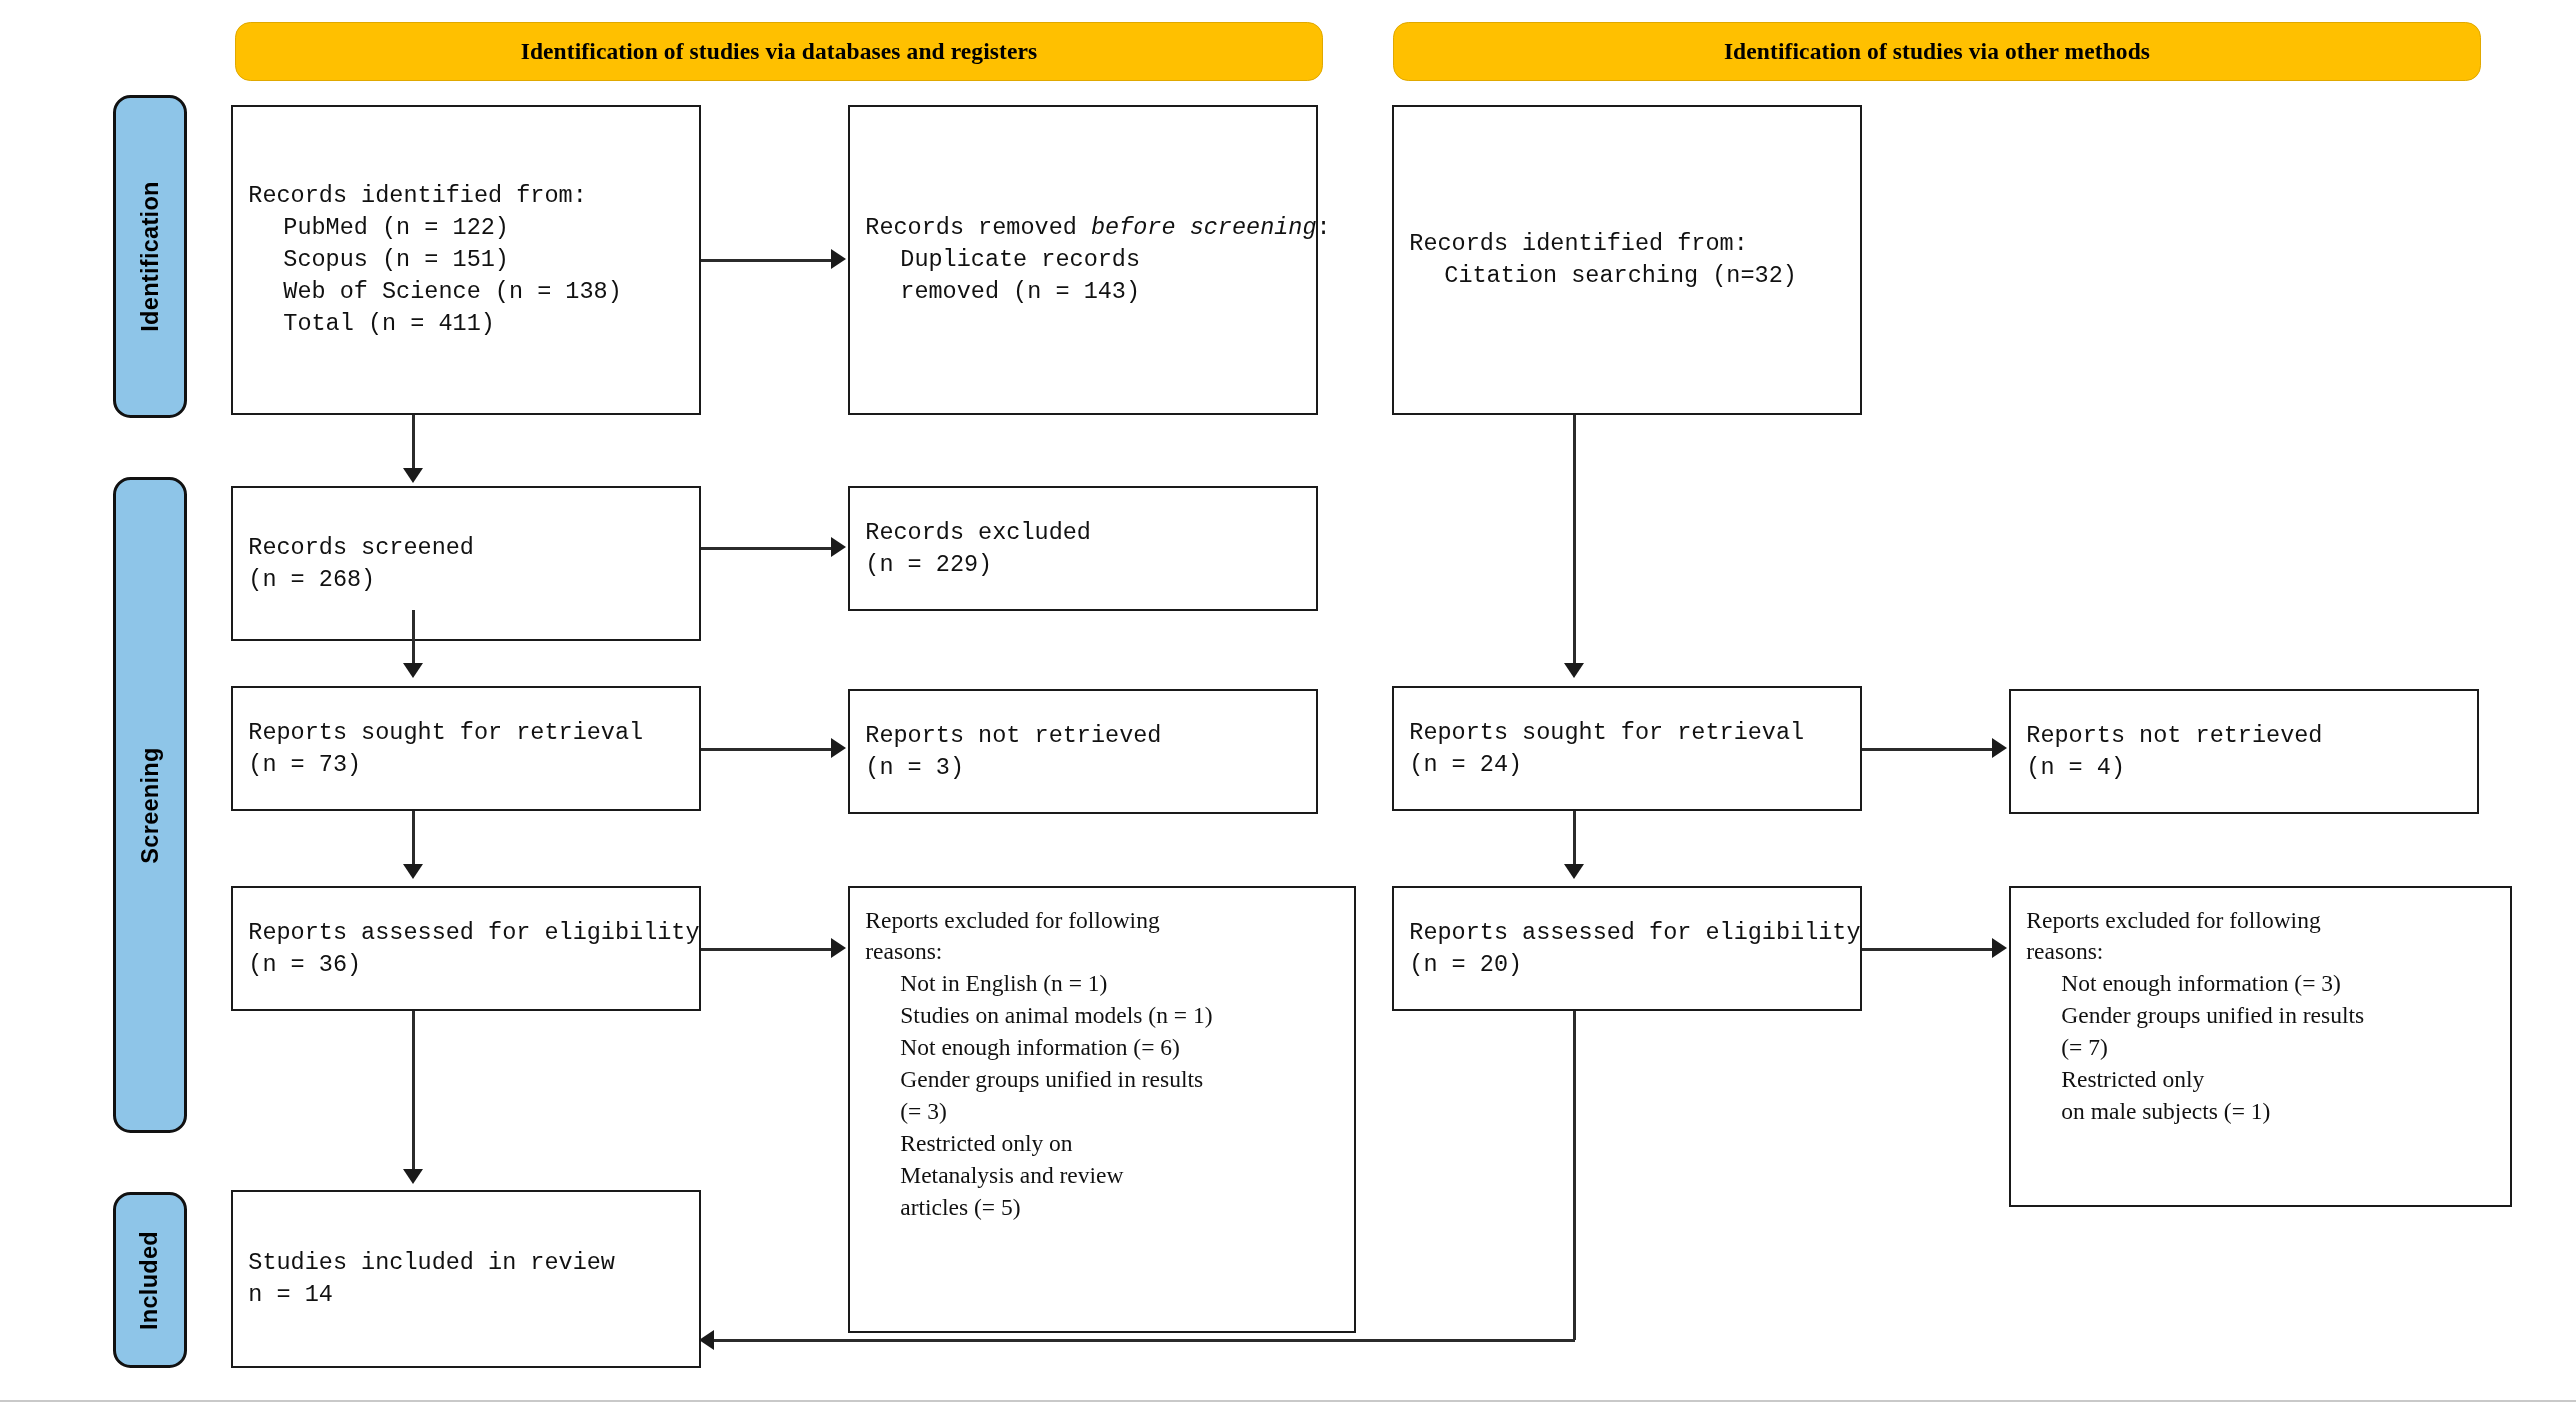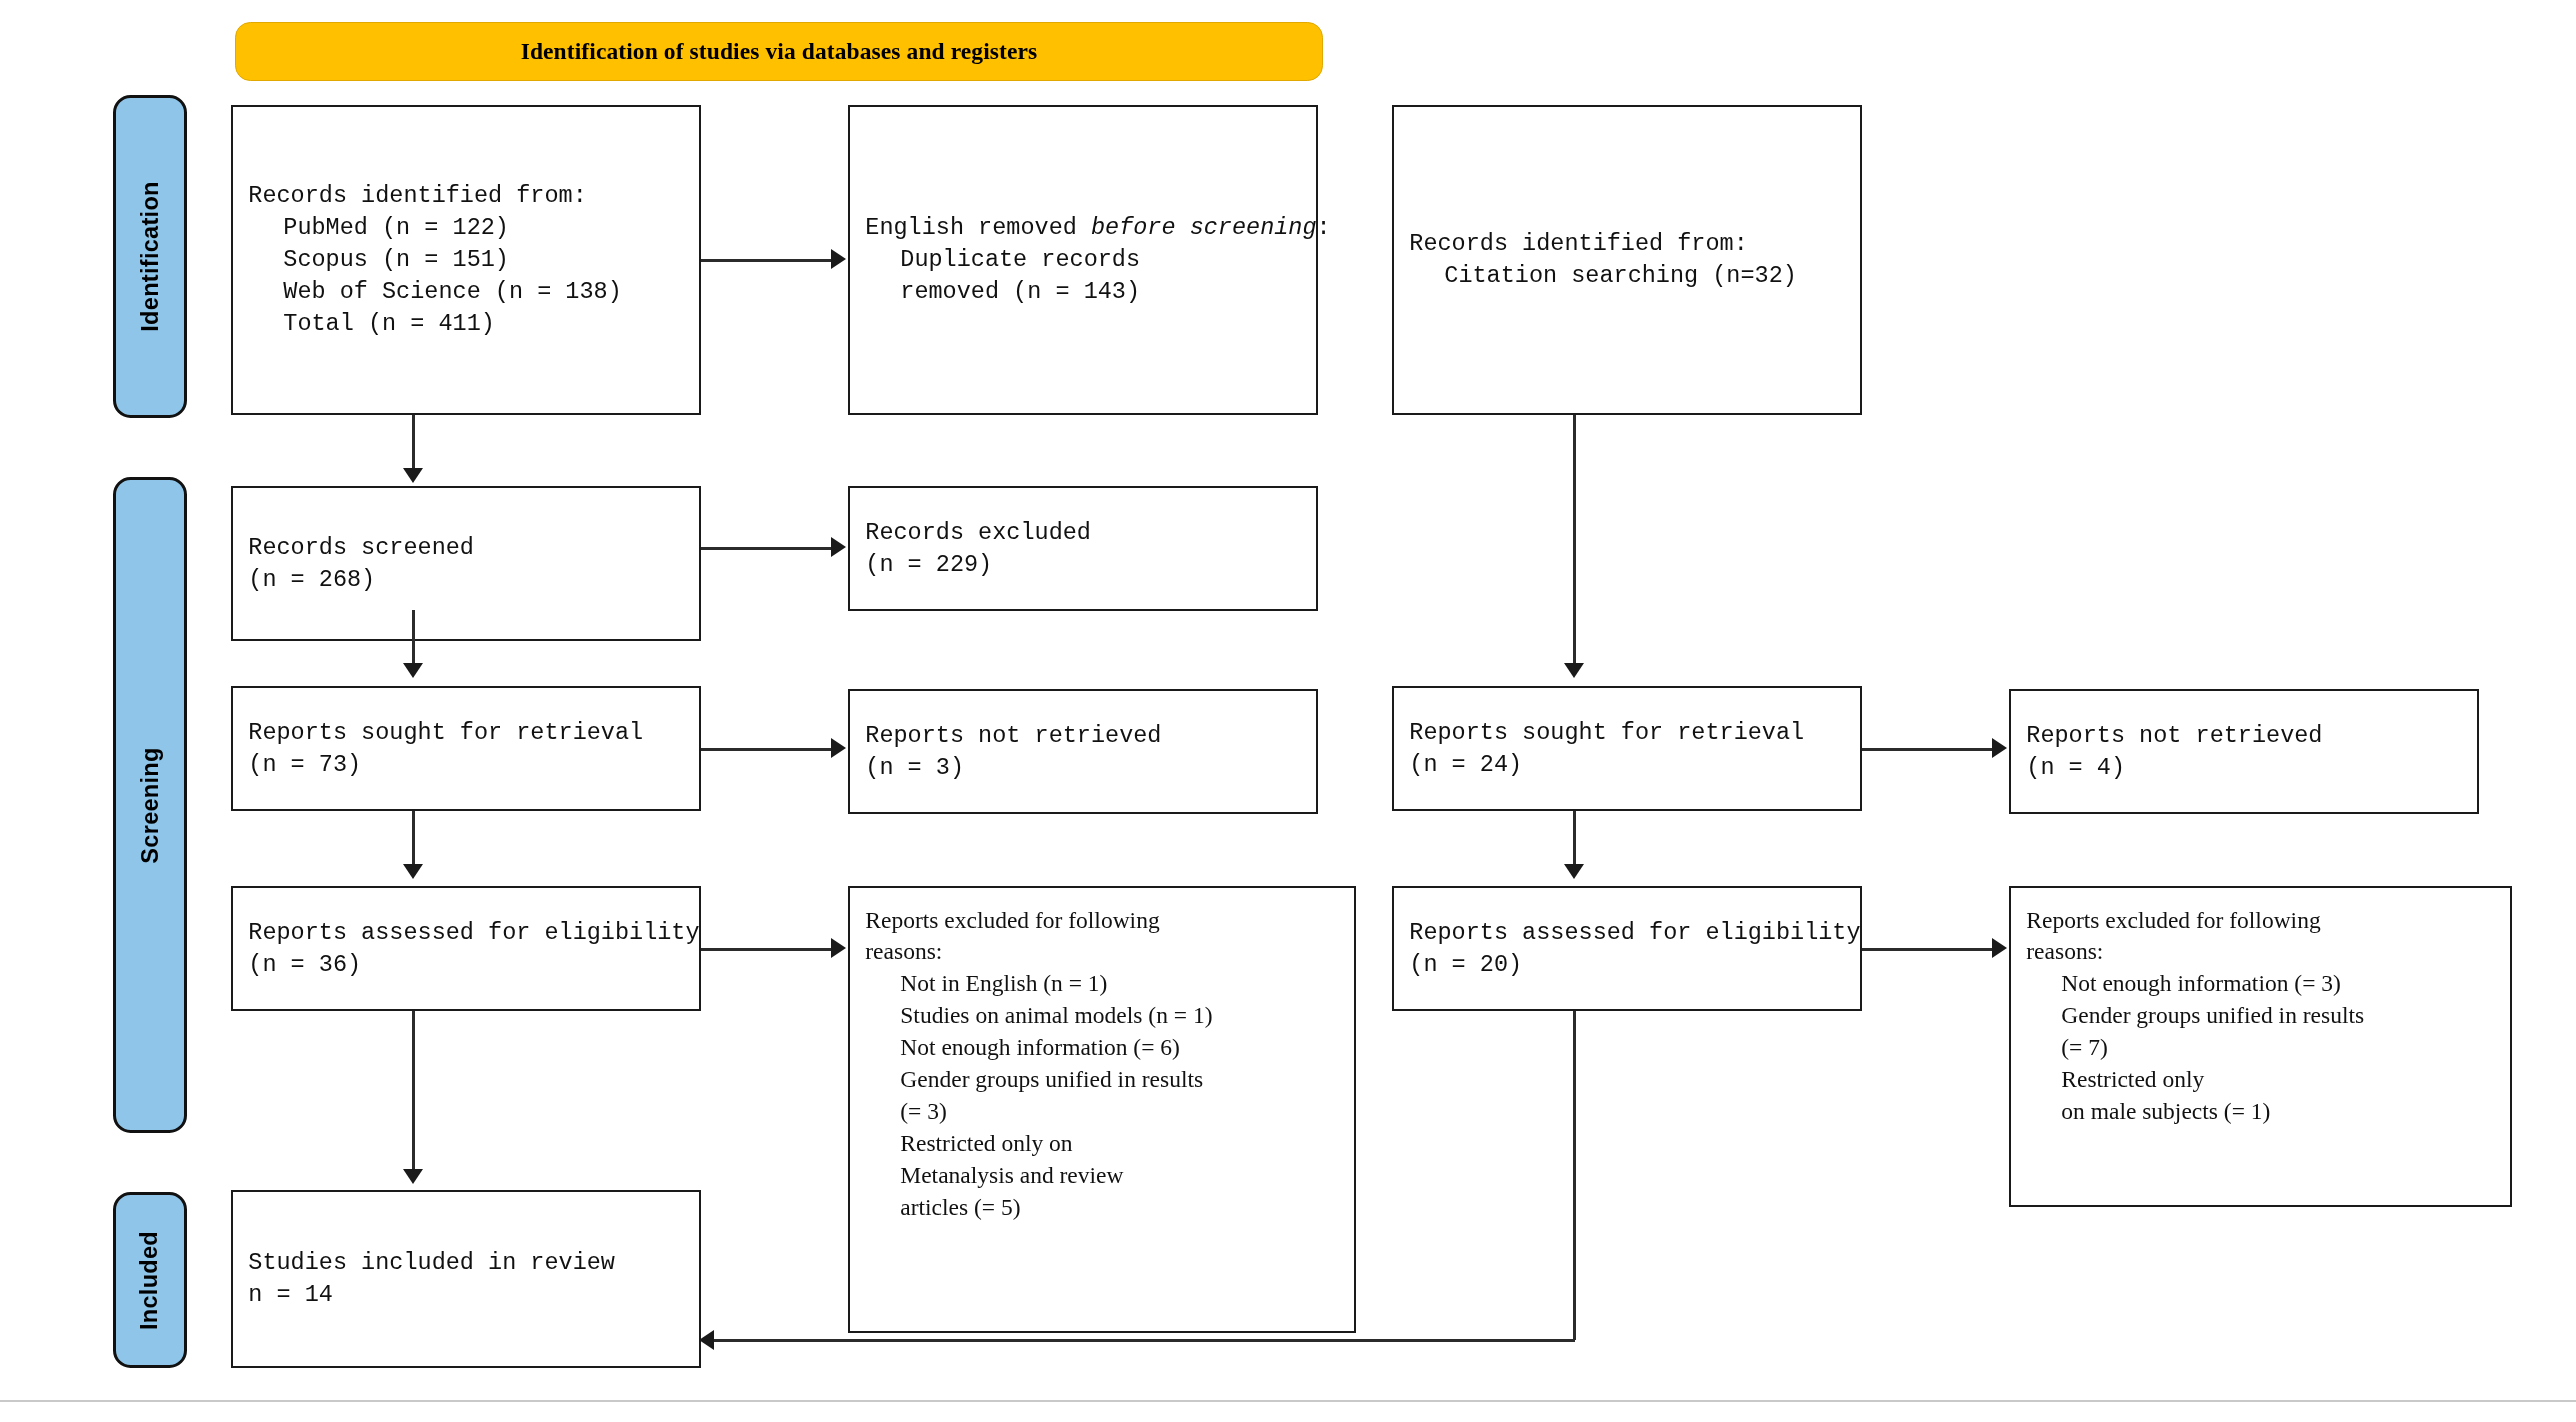--- a/index.html
+++ b/index.html
@@ -123,20 +123,23 @@
 </style>
 </head>
 <body>
 
 <div id="canvas">
 
   <div class="stage-banner" style="left:235px; top:22.3px; width:1088px; height:59px;">
     <span>Identification of studies via databases and registers</span>
   </div>
 
+  <div class="stage-banner" style="left:1393px; top:22.3px; width:1088px; height:59px;">
+    <span>Identification of studies via other methods</span>
+  </div>
 
   <div class="side-label" style="left:113px; top:95px; width:74px; height:323px;">
     <span>Identification</span>
   </div>
 
   <div class="side-label" style="left:113px; top:477px; width:74px; height:656px;">
     <span>Screening</span>
   </div>
 
   <div class="side-label" style="left:113px; top:1192px; width:74px; height:176px;">
@@ -145,21 +148,21 @@
 
   <div class="fbox vcenter" style="left:231px; top:105px; width:470px; height:310px;">
     <div class="ln">Records identified from:</div>
     <div class="ln ind1">PubMed (n = 122)</div>
     <div class="ln ind1">Scopus (n = 151)</div>
     <div class="ln ind1">Web of Science (n = 138)</div>
     <div class="ln ind1">Total (n = 411)</div>
   </div>
 
   <div class="fbox vcenter" style="left:848px; top:105px; width:470px; height:310px;">
-    <div class="ln"><span>English removed </span><em>before screening</em><span>:</span></div>
+    <div class="ln"><span>Records removed </span><em>before screening</em><span>:</span></div>
     <div class="ln ind1">Duplicate records</div>
     <div class="ln ind1">removed (n = 143)</div>
   </div>
 
   <div class="fbox vcenter" style="left:231px; top:486px; width:470px; height:155px;">
     <div class="ln">Records screened</div>
     <div class="ln">(n = 268)</div>
   </div>
 
   <div class="fbox vcenter" style="left:848px; top:486px; width:470px; height:125px;">

